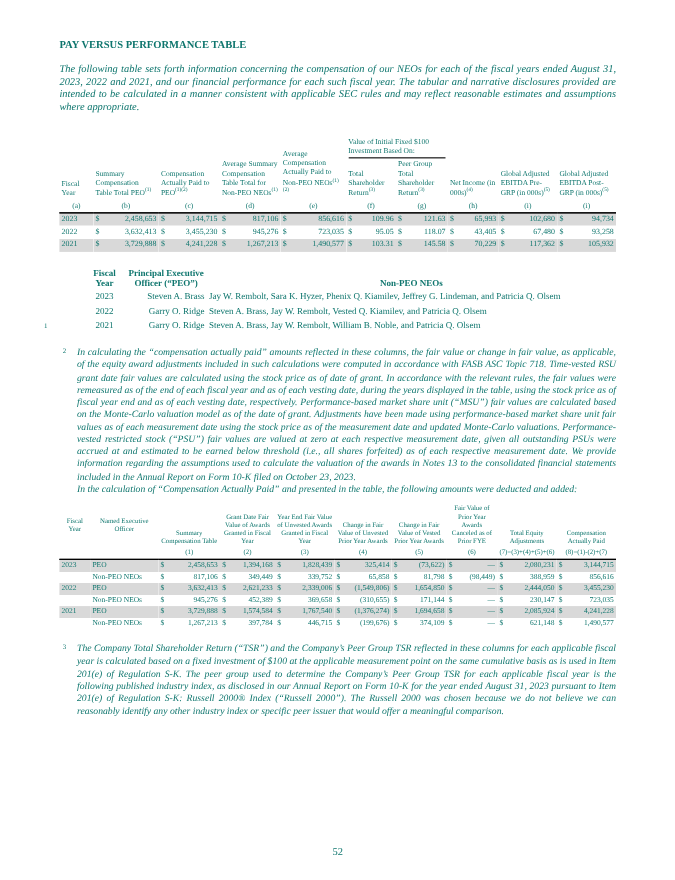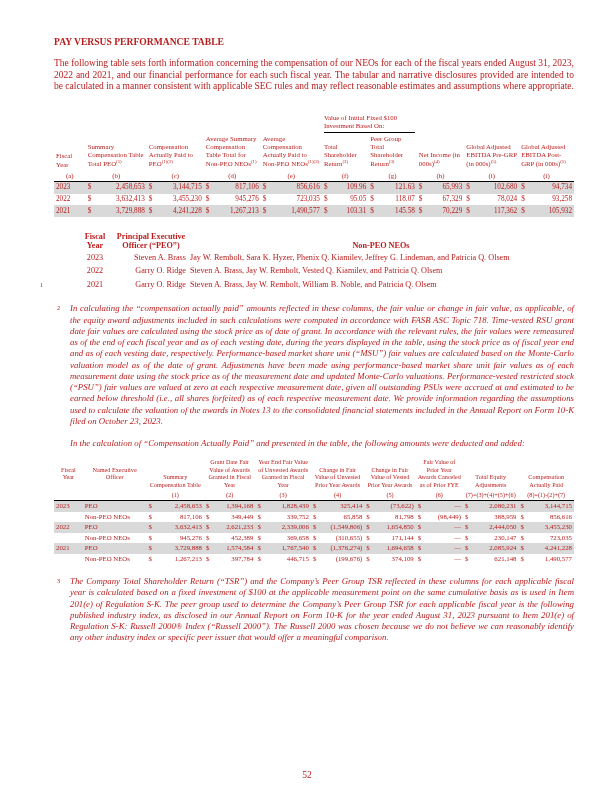--- a/index.html
+++ b/index.html
@@ -1,23 +1,23 @@
 <!DOCTYPE html>
 <html><head>
 <meta charset="utf-8">
 <style>
   * { box-sizing: border-box; }
   html, body { margin: 0; padding: 0; background: #ffffff; }
   .page {
-    width: 614px; height: 800px; background: #ffffff; color: #b91c1c;
+    width: 614px; height: 800px; background: #ffffff; color: #0f766e;
     font-family: "Liberation Serif", "DejaVu Serif", serif;
-    padding: 36px 40px 0 54px; position: relative; overflow: hidden;
+    padding: 36px 54px 0 54px; position: relative; overflow: hidden;
   }
   .doc-title { font-size: 9.6px; font-weight: bold; margin: 0 0 11px 0; }
-  .intro { font-size: 9.5px; line-height: 1.23; text-align: justify; margin: 0; }
+  .intro { font-size: 9.5px; line-height: 1.23; text-align: justify; margin: 0; font-style: italic; }
 
   table { border-collapse: collapse; width: 100%; table-layout: fixed; }
   th, td { padding: 0 2px; overflow: hidden; }
   tr.shade { background: #d9d9d9; }
   .mw { display: flex; justify-content: space-between; align-items: baseline; }
   .mw .num { text-align: right; white-space: nowrap; }
   sup { font-size: 0.72em; }
 
   
   .t1 { margin-top: 21px; font-size: 6.8px; }
@@ -36,21 +36,21 @@
   .t2 tbody td:nth-child(1) { text-align: center; }
   .t2 tbody td:nth-child(2) { text-align: right; }
   .t2 tbody td:nth-child(3) { text-align: left; }
   .fn-marker-1 { position: absolute; left: -36px; bottom: 3px; font-size: 6.3px; }
 
   
   .footnote { display: flex; font-style: italic; font-size: 8.8px; line-height: 1.28; margin-top: 12px; }
   .fn-num { flex: 0 0 16px; font-style: normal; font-size: 6.3px; padding-top: 1px; padding-left: 3px; }
   .fn-body { flex: 1; text-align: justify; }
   .fn-body p { margin: 0; }
-  .fn-body p + p { margin-top: 11px; }
+  .fn-body p + p { }
 
   
   .t3 { margin-top: 9px; font-size: 6.2px; }
   .t3 th { font-weight: normal; text-align: center; vertical-align: bottom; line-height: 1.2; padding-bottom: 2px; }
   .t3 th.va-m { vertical-align: middle; }
   .t3 .numbers td { text-align: center; border-bottom: 1px solid #000; padding: 1px 2px 2px 2px; white-space: nowrap; }
   .t3 tbody td { font-size: 6.8px; padding: 1px 2px; line-height: 1.25; }
   .t3 tbody td:nth-child(1), .t3 tbody td:nth-child(2) { text-align: left; white-space: nowrap; }
 
   .page-number { position: absolute; bottom: 20px; left: 0; right: 0; text-align: center; font-size: 9.5px; }
@@ -200,27 +200,27 @@
           </td>
           <td>
             <div class="mw">
               <span class="cur">$</span>
               <span class="num">118.07</span>
             </div>
           </td>
           <td>
             <div class="mw">
               <span class="cur">$</span>
-              <span class="num">67,329</span>
-            </div>
-          </td>
-          <td>
-            <div class="mw">
-              <span class="cur">$</span>
-              <span class="num">78,024</span>
+              <span class="num">43,405</span>
+            </div>
+          </td>
+          <td>
+            <div class="mw">
+              <span class="cur">$</span>
+              <span class="num">67,480</span>
             </div>
           </td>
           <td>
             <div class="mw">
               <span class="cur">$</span>
               <span class="num">93,258</span>
             </div>
           </td>
         </tr>
         <tr class="shade">

